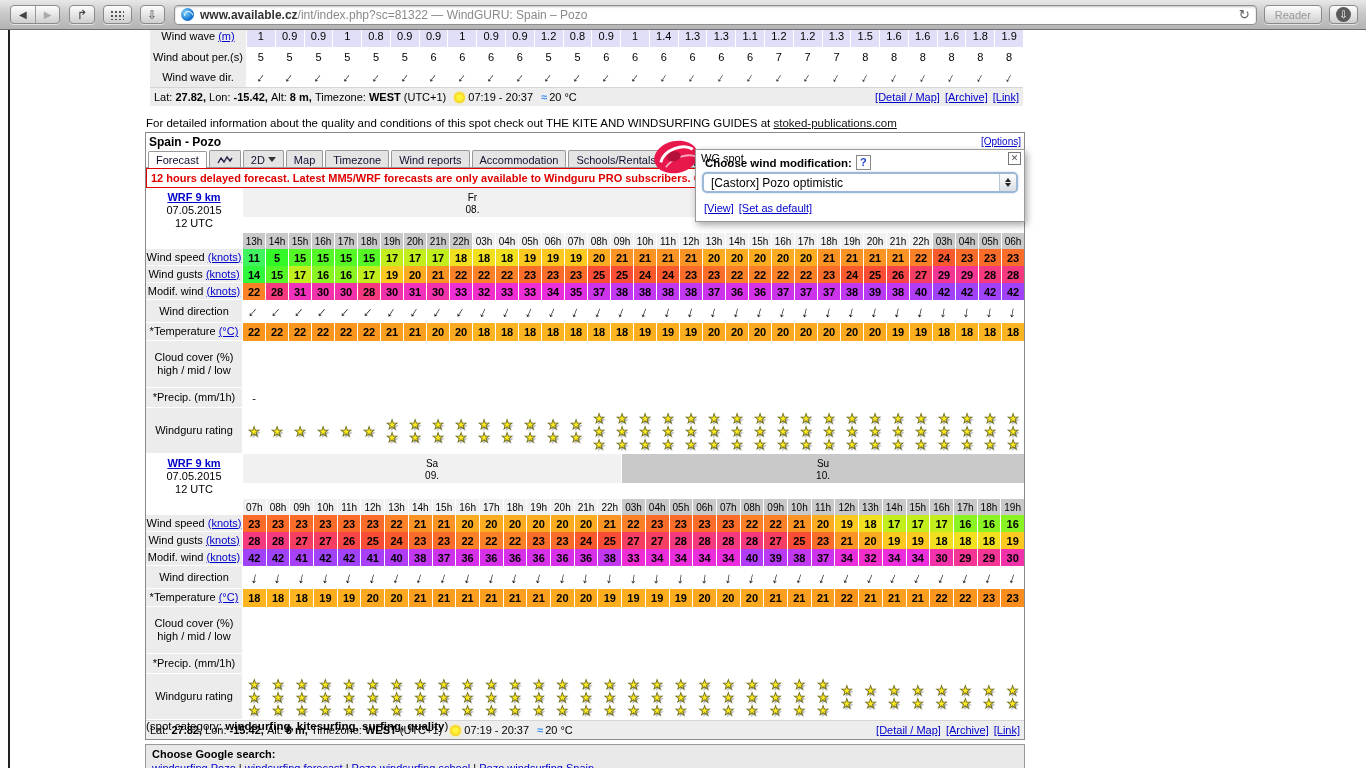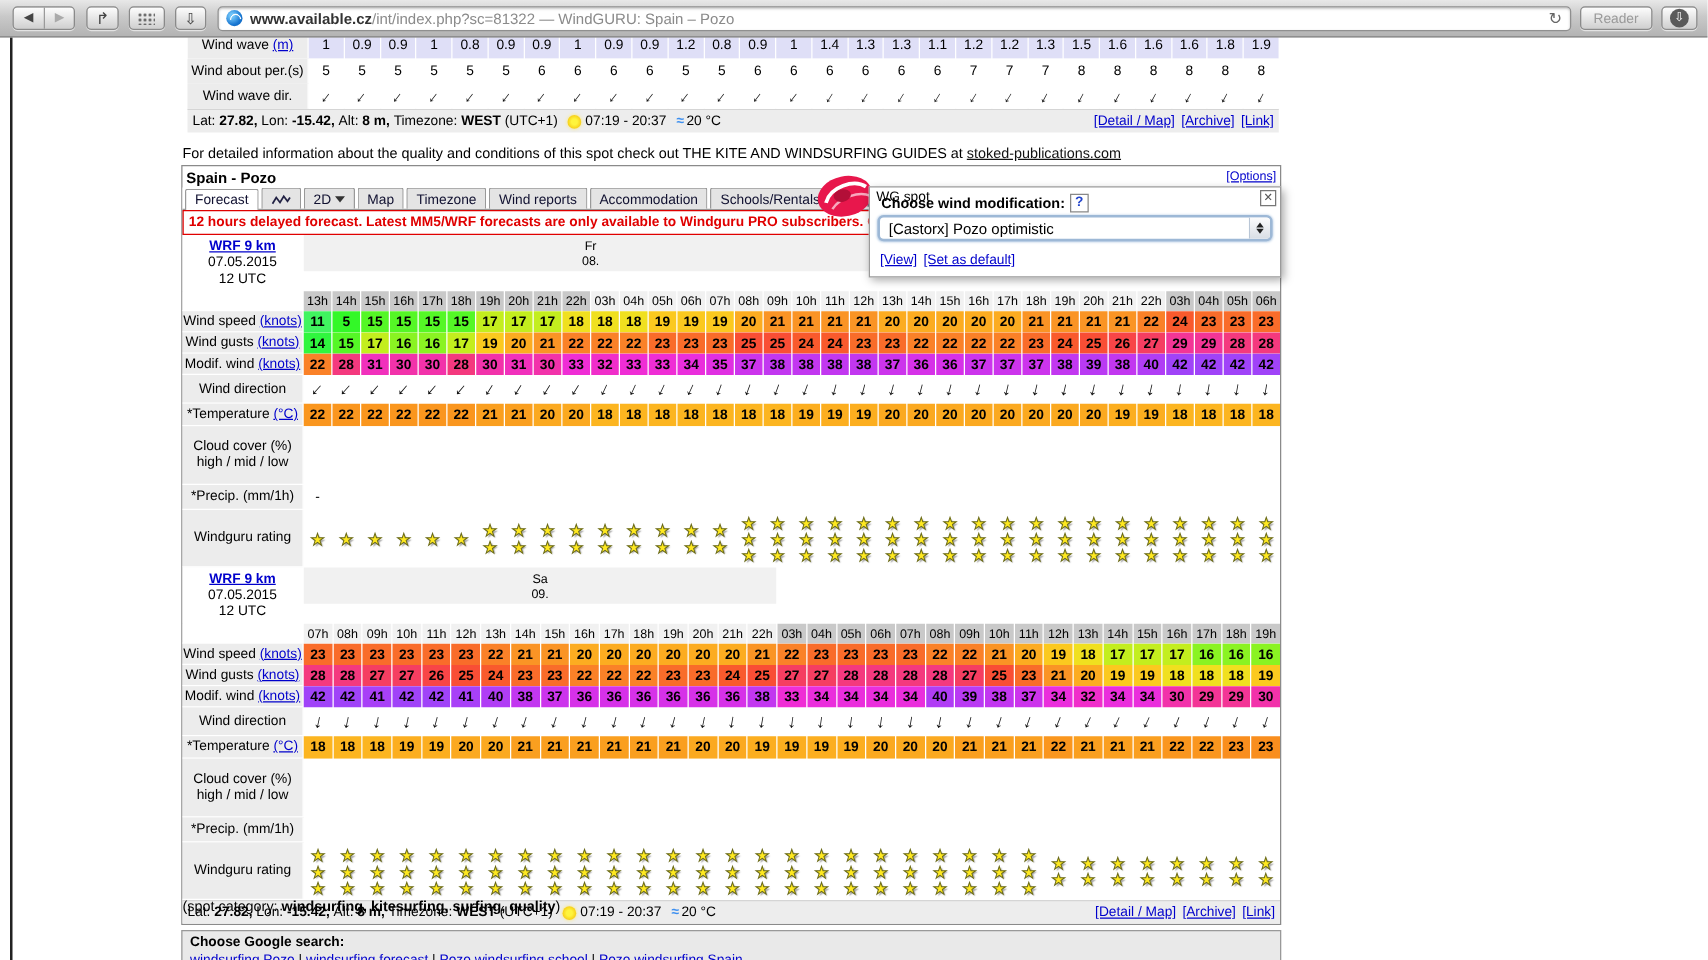--- a/index.html
+++ b/index.html
@@ -940,20 +940,24 @@
           <div class="flabel white" style="height: 45px; border-bottom: none;">
             <span class="link model-name">WRF 9 km</span>
             <span>07.05.2015</span>
             <span>12 UTC</span>
           </div>
           <div class="fcells cells33 h-day">
             <div class="fcell daycell h-day light" style="grid-column: span 16;">
               <span>Sa</span>
               <span>09.</span>
             </div>
+            <div class="fcell daycell h-day dark" style="grid-column: span 17;">
+              <span>Su</span>
+              <span>10.</span>
+            </div>
           </div>
         </div>
         <div class="frow">
           <div class="flabel white" style="height: 16px;"></div>
           <div class="fcells cells33 h-hour">
             <div class="fcell hourcell h-hour light">07h</div>
             <div class="fcell hourcell h-hour light">08h</div>
             <div class="fcell hourcell h-hour light">09h</div>
             <div class="fcell hourcell h-hour light">10h</div>
             <div class="fcell hourcell h-hour light">11h</div>

